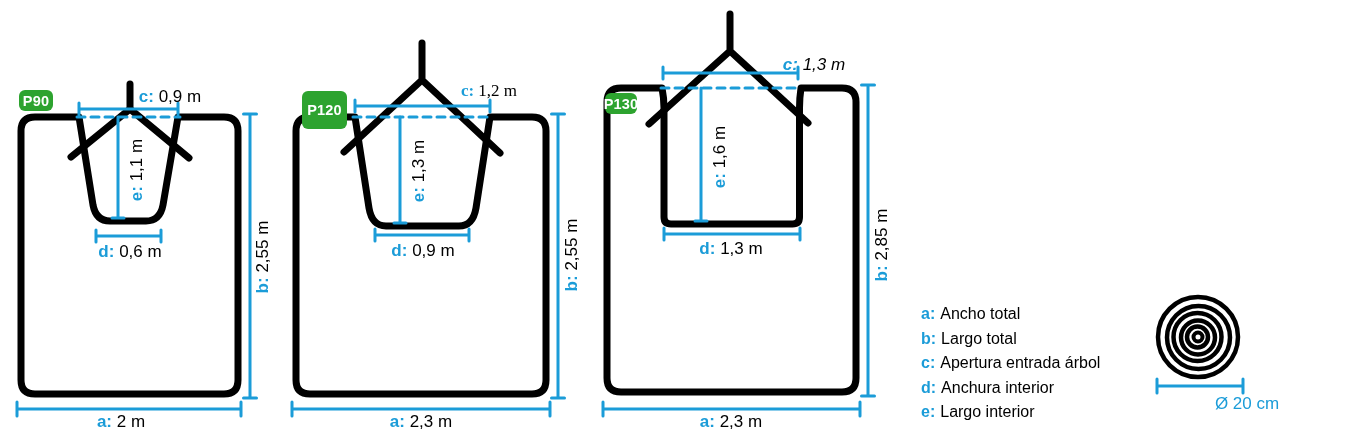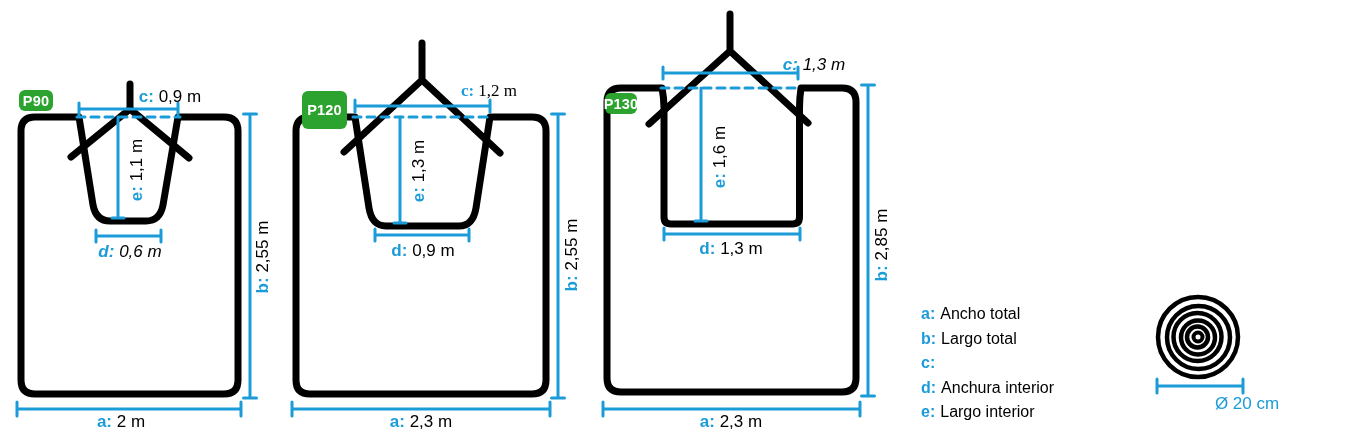--- a/index.html
+++ b/index.html
@@ -98,21 +98,21 @@
   <div class="badge" style="left:605px; top:56px; width:32px; height:21px;">P130</div>
 
   <div class="lbl" style="left:170px; top:96px;">
     <span class="k">c:</span>
     <span class="v">0,9 m</span>
   </div>
   <div class="lbl rot" style="left:136px; top:170px;">
     <span class="k">e:</span>
     <span class="v">1,1 m</span>
   </div>
-  <div class="lbl" style="left:130px; top:251px;font-style:italic;">
+  <div class="lbl" style="left:130px; top:251px;">
     <span class="k">d:</span>
     <span class="v">0,6 m</span>
   </div>
   <div class="lbl rot" style="left:262px; top:257px;">
     <span class="k">b:</span>
     <span class="v">2,55 m</span>
   </div>
   <div class="lbl" style="left:121px; top:421px;">
     <span class="k">a:</span>
     <span class="v">2 m</span>
@@ -164,20 +164,21 @@
     <div class="row">
       <span class="k">a:</span>
       <span class="v">Ancho total</span>
     </div>
     <div class="row">
       <span class="k">b:</span>
       <span class="v">Largo total</span>
     </div>
     <div class="row">
       <span class="k">c:</span>
+      <span class="v">Apertura entrada árbol</span>
     </div>
     <div class="row">
       <span class="k">d:</span>
       <span class="v">Anchura interior</span>
     </div>
     <div class="row">
       <span class="k">e:</span>
       <span class="v">Largo interior</span>
     </div>
   </div>

